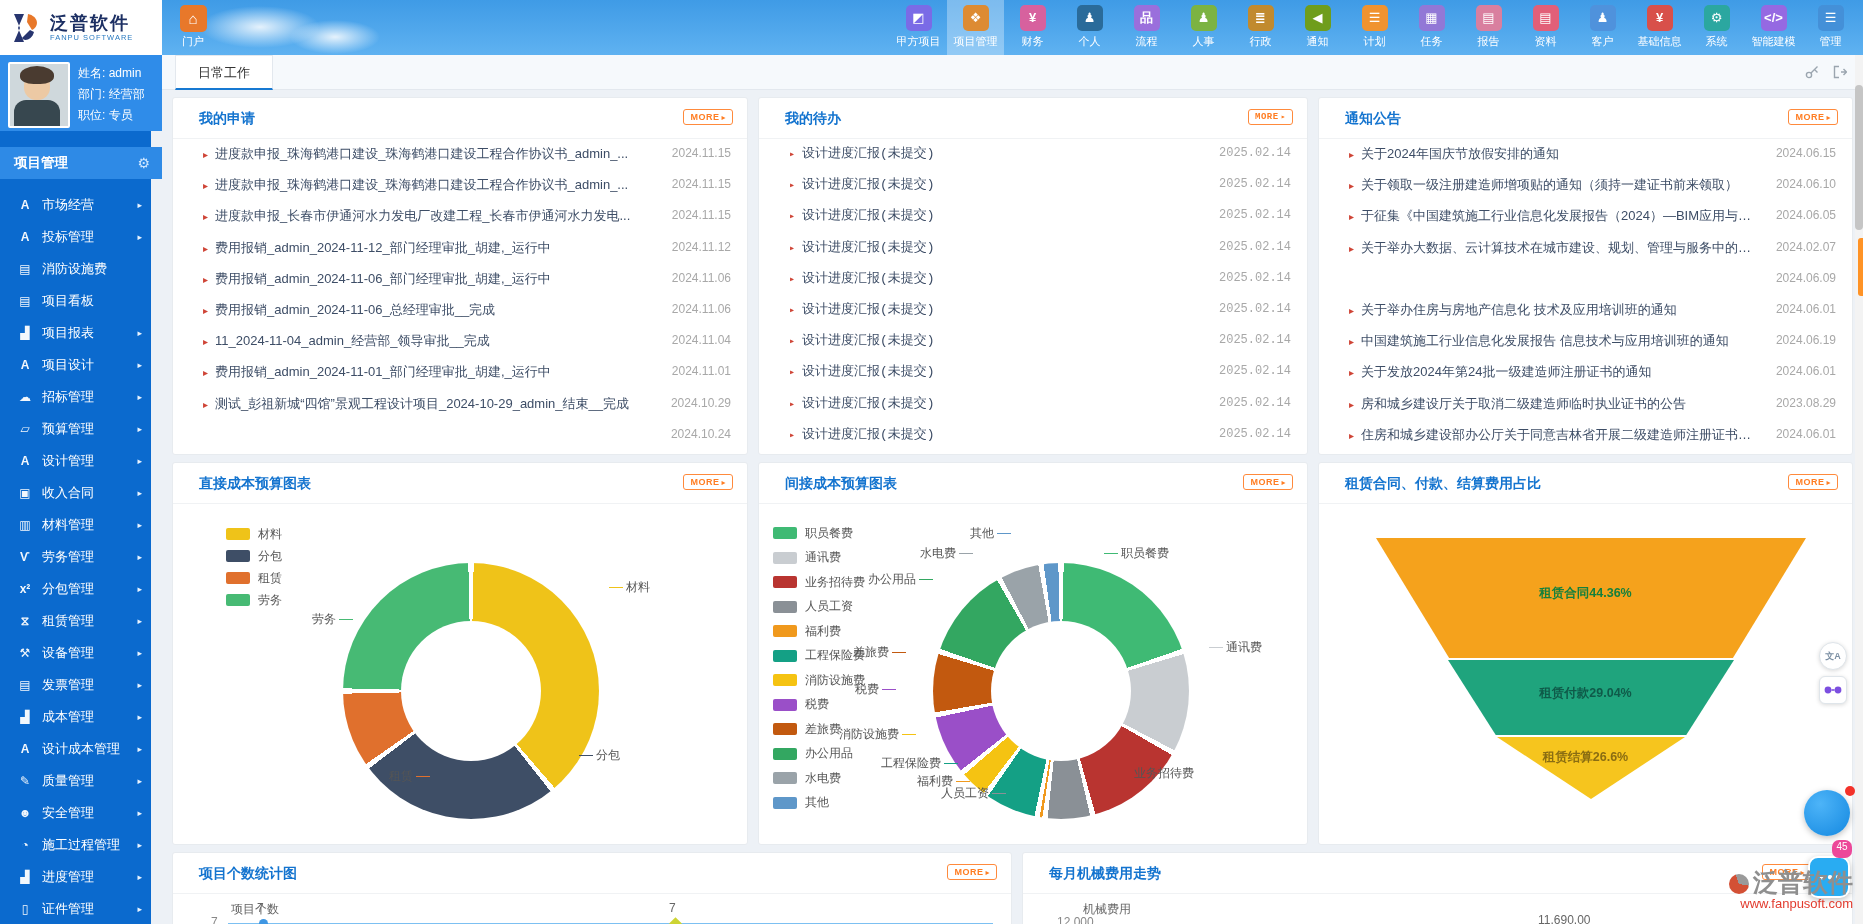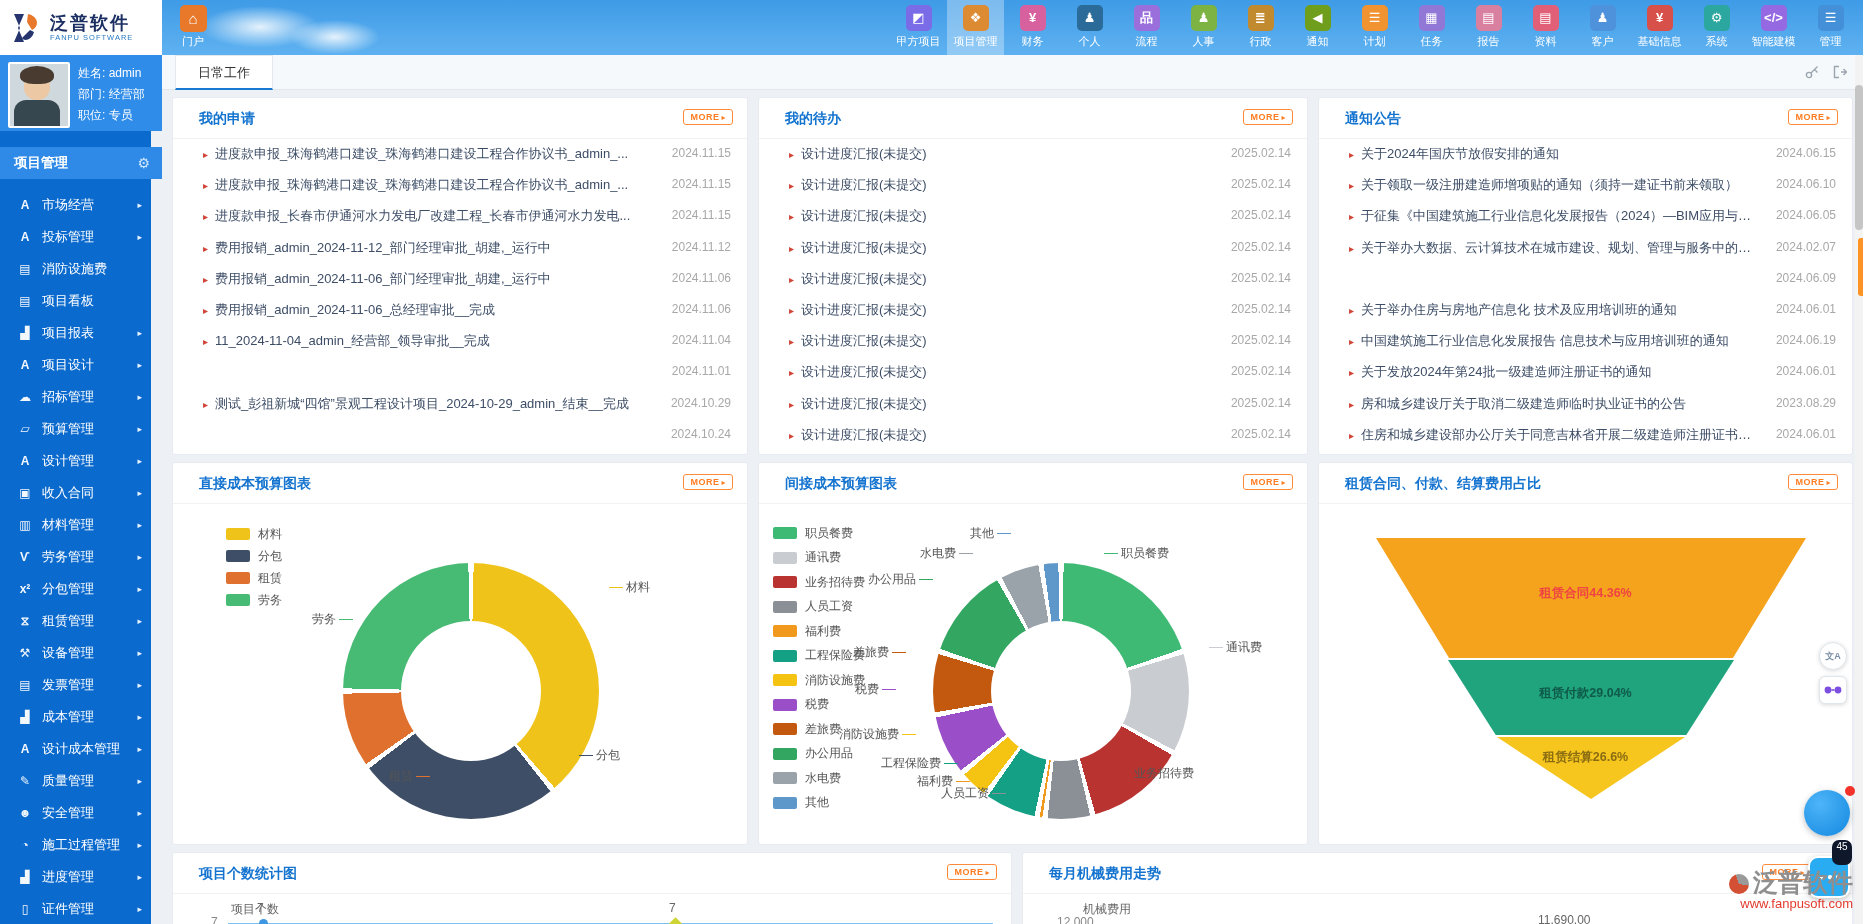--- a/index.html
+++ b/index.html
@@ -70,21 +70,21 @@
   .mk-d{position:absolute;width:9px;height:9px;background:#cdd433;transform:rotate(45deg);}
   
   .scroll-track{position:absolute;right:0;top:55px;width:8px;bottom:0;background:#f3f3f3;}
   .scroll-thumb{position:absolute;right:0;top:85px;width:8px;height:145px;background:#c5c5c5;border-radius:4px;cursor:pointer;}
   .edge-tab{position:absolute;right:0;top:238px;width:5px;height:58px;background:#ff9326;border-radius:3px 0 0 3px;cursor:pointer;}
   .fl{position:absolute;box-sizing:border-box;}
   .w-trans{right:16px;top:642px;width:28px;height:28px;background:#fff;border:1px solid #dfe5ea;border-radius:50%;box-shadow:0 1px 4px rgba(0,0,0,.15);font-size:9px;font-weight:bold;color:#7b8fa3;text-align:center;line-height:26px;cursor:pointer;}
   .w-glass{right:16px;top:676px;width:28px;height:28px;background:#fff;border:1px solid #dfe5ea;border-radius:6px;box-shadow:0 1px 4px rgba(0,0,0,.15);text-align:center;line-height:26px;cursor:pointer;}
   .w-circle{left:1804px;top:790px;width:46px;height:46px;border-radius:50%;background:radial-gradient(circle at 35% 30%,#4db4f8,#1488e0);cursor:pointer;box-shadow:0 2px 6px rgba(0,0,0,.25);}
   .w-dot{left:1845px;top:786px;width:10px;height:10px;border-radius:50%;background:#f3322a;}
-  .w-badge{left:1832px;top:840px;min-width:20px;height:25px;border-radius:7px;background:#0f172a;color:#fff;font-size:10px;line-height:14px;text-align:center;padding:0 3px;z-index:6;}
+  .w-badge{left:1832px;top:840px;min-width:20px;height:18px;border-radius:7px;background:#ec4899;color:#fff;font-size:10px;line-height:14px;text-align:center;padding:0 3px;z-index:6;}
   .w-chat{left:1808px;top:856px;width:42px;height:42px;border-radius:10px;background:#29acf2;border:2px solid #fff;box-shadow:0 2px 6px rgba(0,0,0,.25);cursor:pointer;}
   .w-chat .dots{position:absolute;left:8px;top:17px;width:26px;text-align:center;letter-spacing:2px;color:#fff;font-size:10px;line-height:4px;}
   .wm{position:absolute;right:10px;top:868px;text-align:right;z-index:5;}
   .wm-top{font-size:25px;font-weight:bold;color:#8f8f8f;line-height:28px;}
   .wm-mark{display:inline-block;width:20px;height:20px;border-radius:50%;vertical-align:middle;margin-right:4px;background:conic-gradient(from 210deg,#d35035 0 130deg,#9a9a9a 130deg 250deg,#d35035 250deg 360deg);}
   .wm-url{font-size:13px;color:#e23b2e;line-height:16px;}
 </style>
 </head>
 <body>
 
@@ -270,32 +270,33 @@
         </div>
         <div class="lrow">
           <span class="txt"><span class="car">▸</span><span>费用报销_admin_2024-11-06_总经理审批__完成</span></span>
           <span class="ldate">2024.11.06</span>
         </div>
         <div class="lrow">
           <span class="txt"><span class="car">▸</span><span>11_2024-11-04_admin_经营部_领导审批__完成</span></span>
           <span class="ldate">2024.11.04</span>
         </div>
         <div class="lrow">
+          <span class="txt"><span class="car">▸</span><span>费用报销_admin_2024-11-01_部门经理审批_胡建,_运行中</span></span>
           <span class="ldate">2024.11.01</span>
         </div>
         <div class="lrow">
           <span class="txt"><span class="car">▸</span><span>测试_彭祖新城“四馆”景观工程设计项目_2024-10-29_admin_结束__完成</span></span>
           <span class="ldate">2024.10.29</span>
         </div>
         <div class="lrow">
           <span class="ldate">2024.10.24</span>
         </div>
       </div>
   </div>
-  <div class="panel" id="p2" style="left:758px;top:97px;width:550px;height:358px;">
+  <div class="panel" id="p2" style="left:758px;top:97px;width:550px;height:358px;font-family:Liberation Mono, monospace;">
     <div class="ph">
         <span class="pt">我的待办</span>
       <span class="more"><span>MORE</span><i>▸</i></span>
       </div>
     <div class="plist" id="list2">
         <div class="lrow">
           <span class="txt"><span class="car">▸</span><span>设计进度汇报(未提交)</span></span>
           <span class="ldate">2025.02.14</span>
         </div>
         <div class="lrow">
@@ -483,21 +484,21 @@
       <span class="callout" style="top: 62px; right: 293px;"><span>其他</span><span class="dash" style="background: rgb(94, 151, 201);"></span></span>
     </div>
   <div class="panel" id="p6" style="left:1318px;top:462px;width:535px;height:383px;">
     <div class="ph">
         <span class="pt">租赁合同、付款、结算费用占比</span>
       <span class="more"><span>MORE</span><i>▸</i></span>
       </div>
     <div class="fshape" style="left:57px;top:75px;width:430px;height:120px;background:#f5a21c;clip-path:polygon(0 0,100% 0,83% 100%,17% 100%);"></div>
     <div class="fshape" style="left:129px;top:197px;width:286px;height:75px;background:#1fa47d;clip-path:polygon(0 0,100% 0,83.3% 100%,16.7% 100%);"></div>
     <div class="fshape" style="left:178px;top:274px;width:188px;height:62px;background:#f6c51e;clip-path:polygon(0 0,100% 0,50% 100%);"></div>
-    <div class="flabel" style="top:122px;color:#ef4444;">租赁合同44.36%</div>
+    <div class="flabel" style="top:122px;color:#15803d;">租赁合同44.36%</div>
     <div class="flabel" style="top:222px;color:#0f5a49;">租赁付款29.04%</div>
     <div class="flabel" style="top:286px;color:#8a6d12;">租赁结算26.6%</div>
   </div>
 
   <div class="panel" id="p7" style="left:172px;top:852px;width:840px;height:120px;">
     <div class="ph">
         <span class="pt">项目个数统计图</span>
       <span class="more"><span>MORE</span><i>▸</i></span>
       </div>
     <span class="axis-lb" style="left:58px;top:48px;">项目个数</span>

